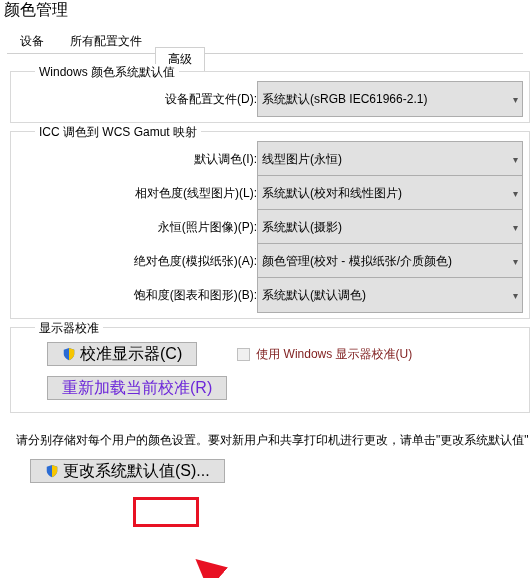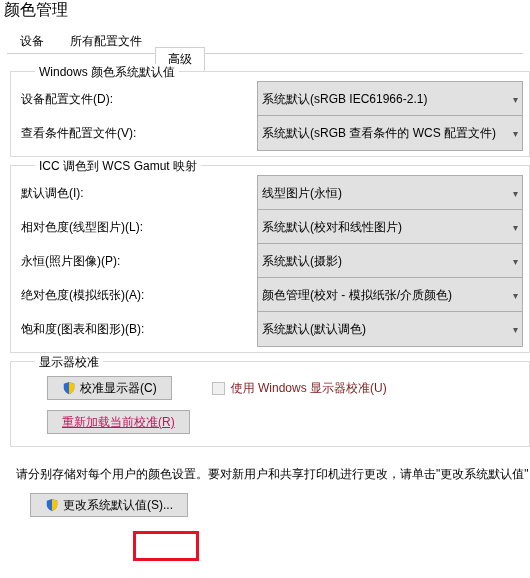--- a/index.html
+++ b/index.html
@@ -53,20 +53,21 @@
   .row {
     display: flex;
     align-items: center;
     height: 22px;
     margin: 6px 0 12px 0;
   }
   .row:last-child { margin-bottom: 2px; }
   .row-label {
     width: 240px;
     padding-left: 4px;
+    text-align: right;
   }
   .row-value {
     flex: 1;
     border: 1px solid #adadad;
     background: #e1e1e1;
     height: 36px;
     display: flex;
     align-items: center;
     padding: 0 6px 0 4px;
     position: relative;
@@ -82,24 +83,24 @@
   }
   .btn {
     border: 1px solid #adadad;
     background: #e1e1e1;
     height: 24px;
     display: inline-flex;
     align-items: center;
     justify-content: center;
     padding: 0 14px;
     cursor: pointer;
-    font-size: 12px;
+    font-size: 16px;
     font-family: inherit;
   }
-  .btn.disabled { color: #be185d; cursor: default; text-decoration: underline; }
+  .btn.disabled { color: #6d28d9; cursor: default; }
   .shield {
     display: inline-block;
     width: 14px; height: 14px;
     margin-right: 4px;
     position: relative;
   }
   .shield svg { width: 14px; height: 14px; display: block; }
   .calib-row {
     display: flex;
     align-items: center;
@@ -137,24 +138,20 @@
   <div class="tab active">高级</div>
 </div>
 
 <div class="content">
 
   <div class="group">
     <div class="group-title">Windows 颜色系统默认值</div>
     <div class="row">
       <div class="row-label">设备配置文件(D):</div>
       <div class="row-value">系统默认(sRGB IEC61966-2.1)</div>
-    </div>
-    <div class="row">
-      <div class="row-label">查看条件配置文件(V):</div>
-      <div class="row-value">系统默认(sRGB 查看条件的 WCS 配置文件)</div>
     </div>
   </div>
 
   <div class="group">
     <div class="group-title">ICC 调色到 WCS Gamut 映射</div>
     <div class="row">
       <div class="row-label">默认调色(I):</div>
       <div class="row-value">线型图片(永恒)</div>
     </div>
     <div class="row">

